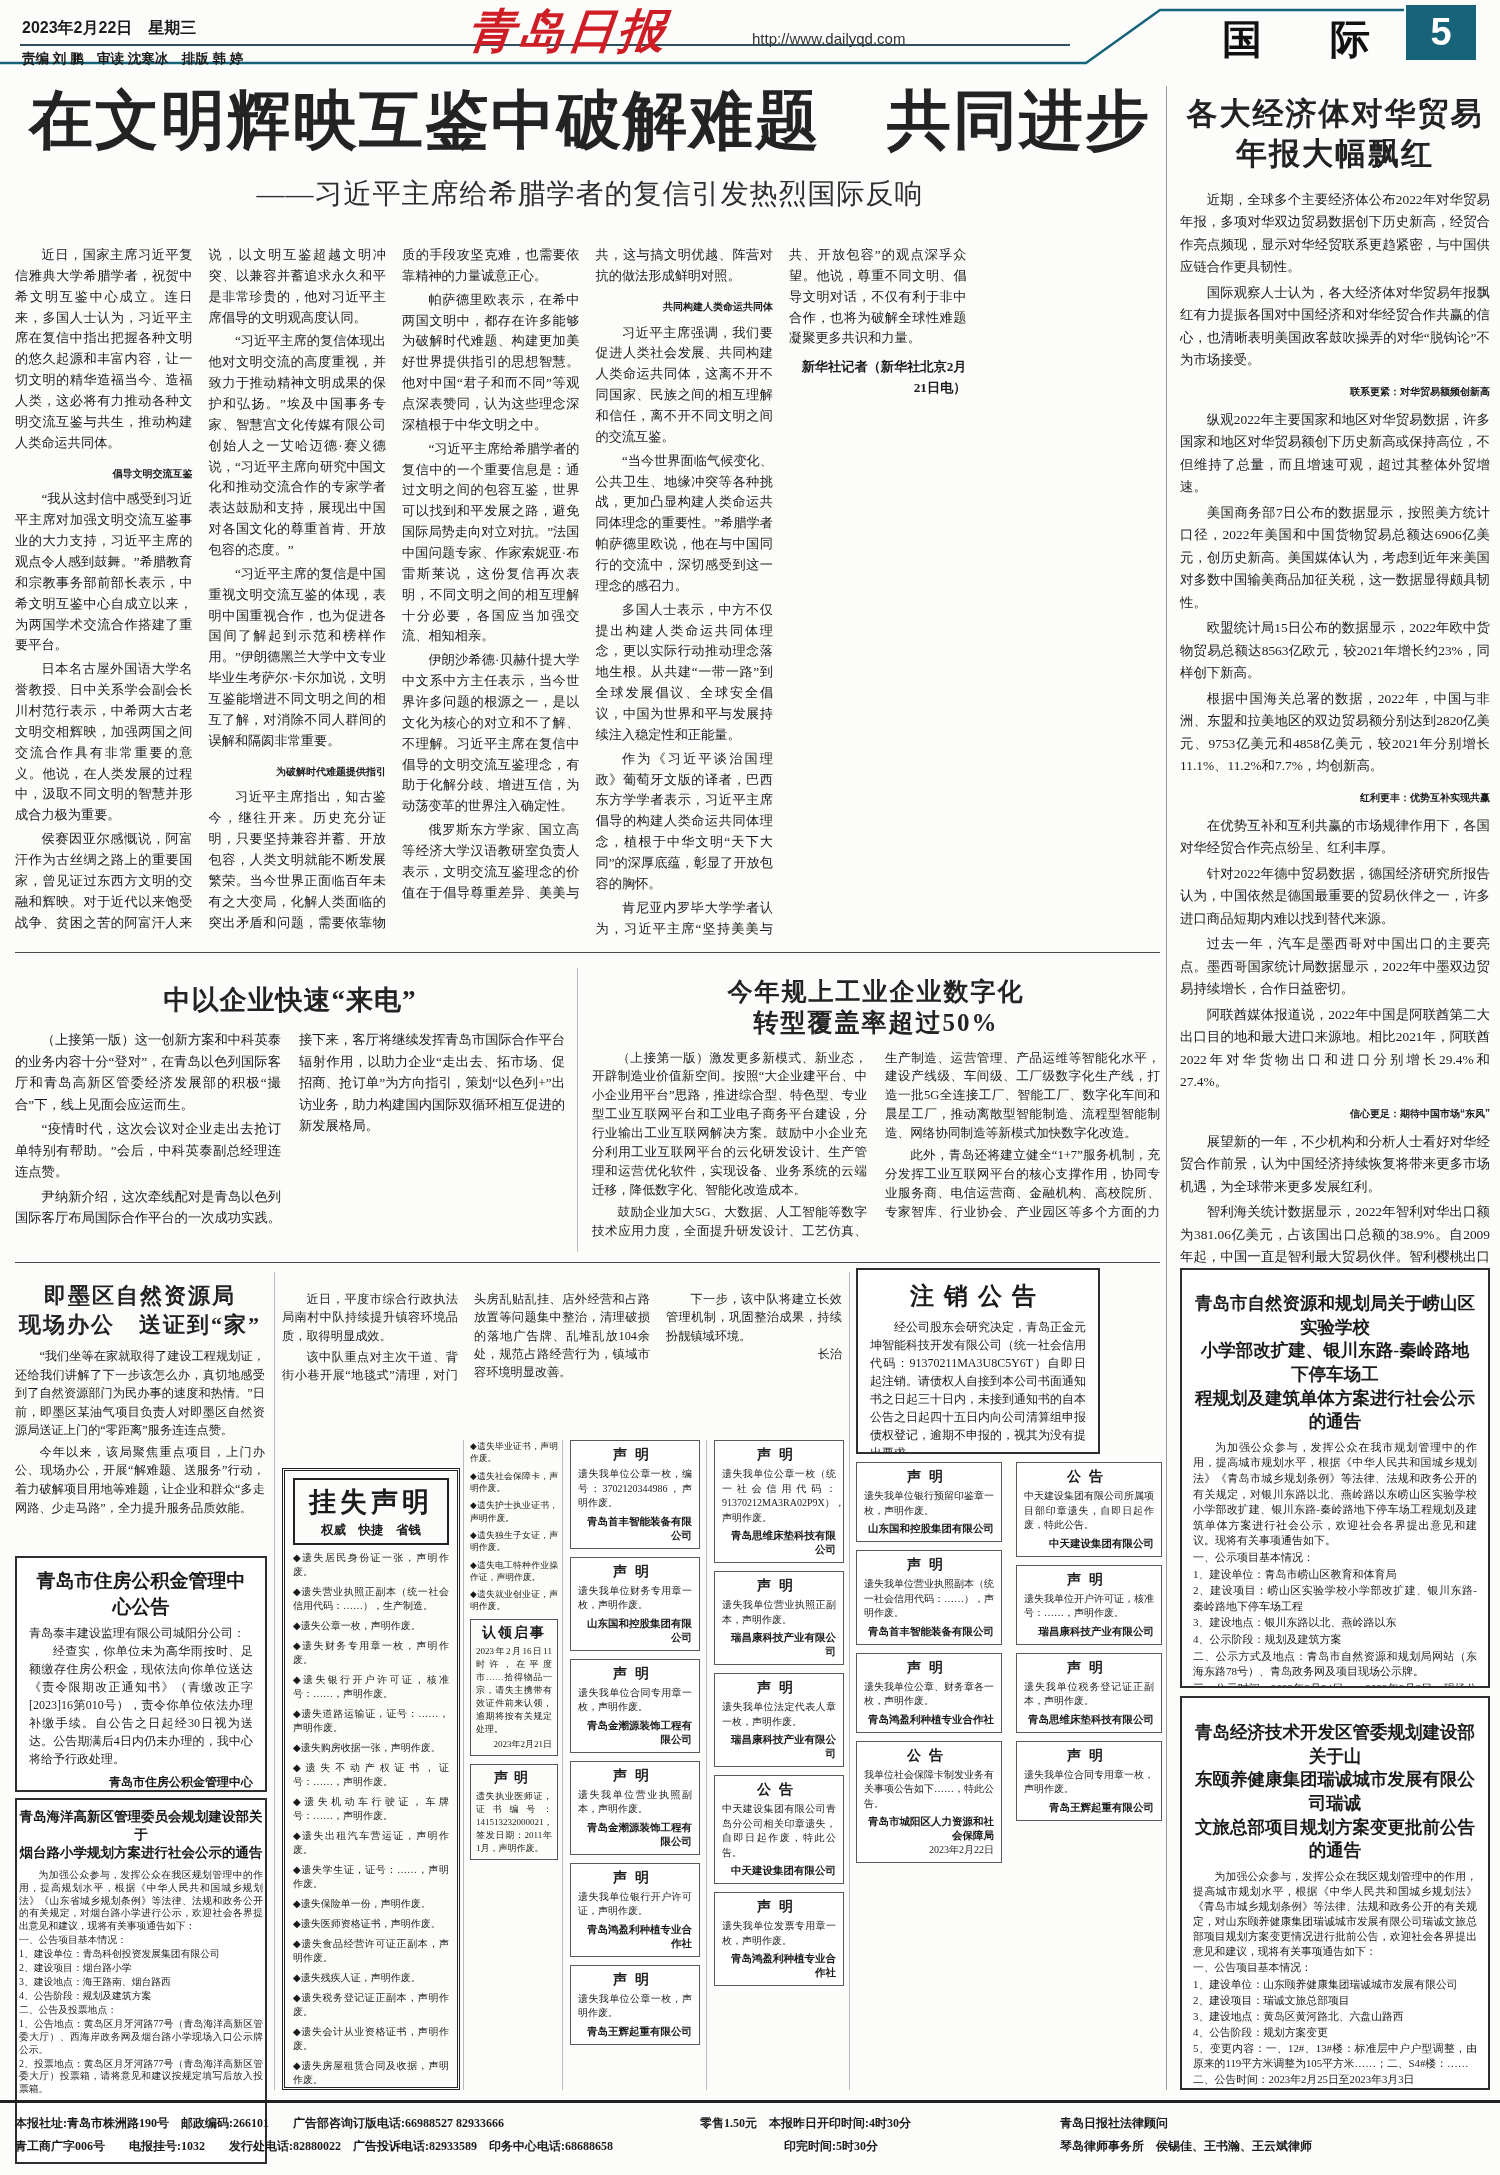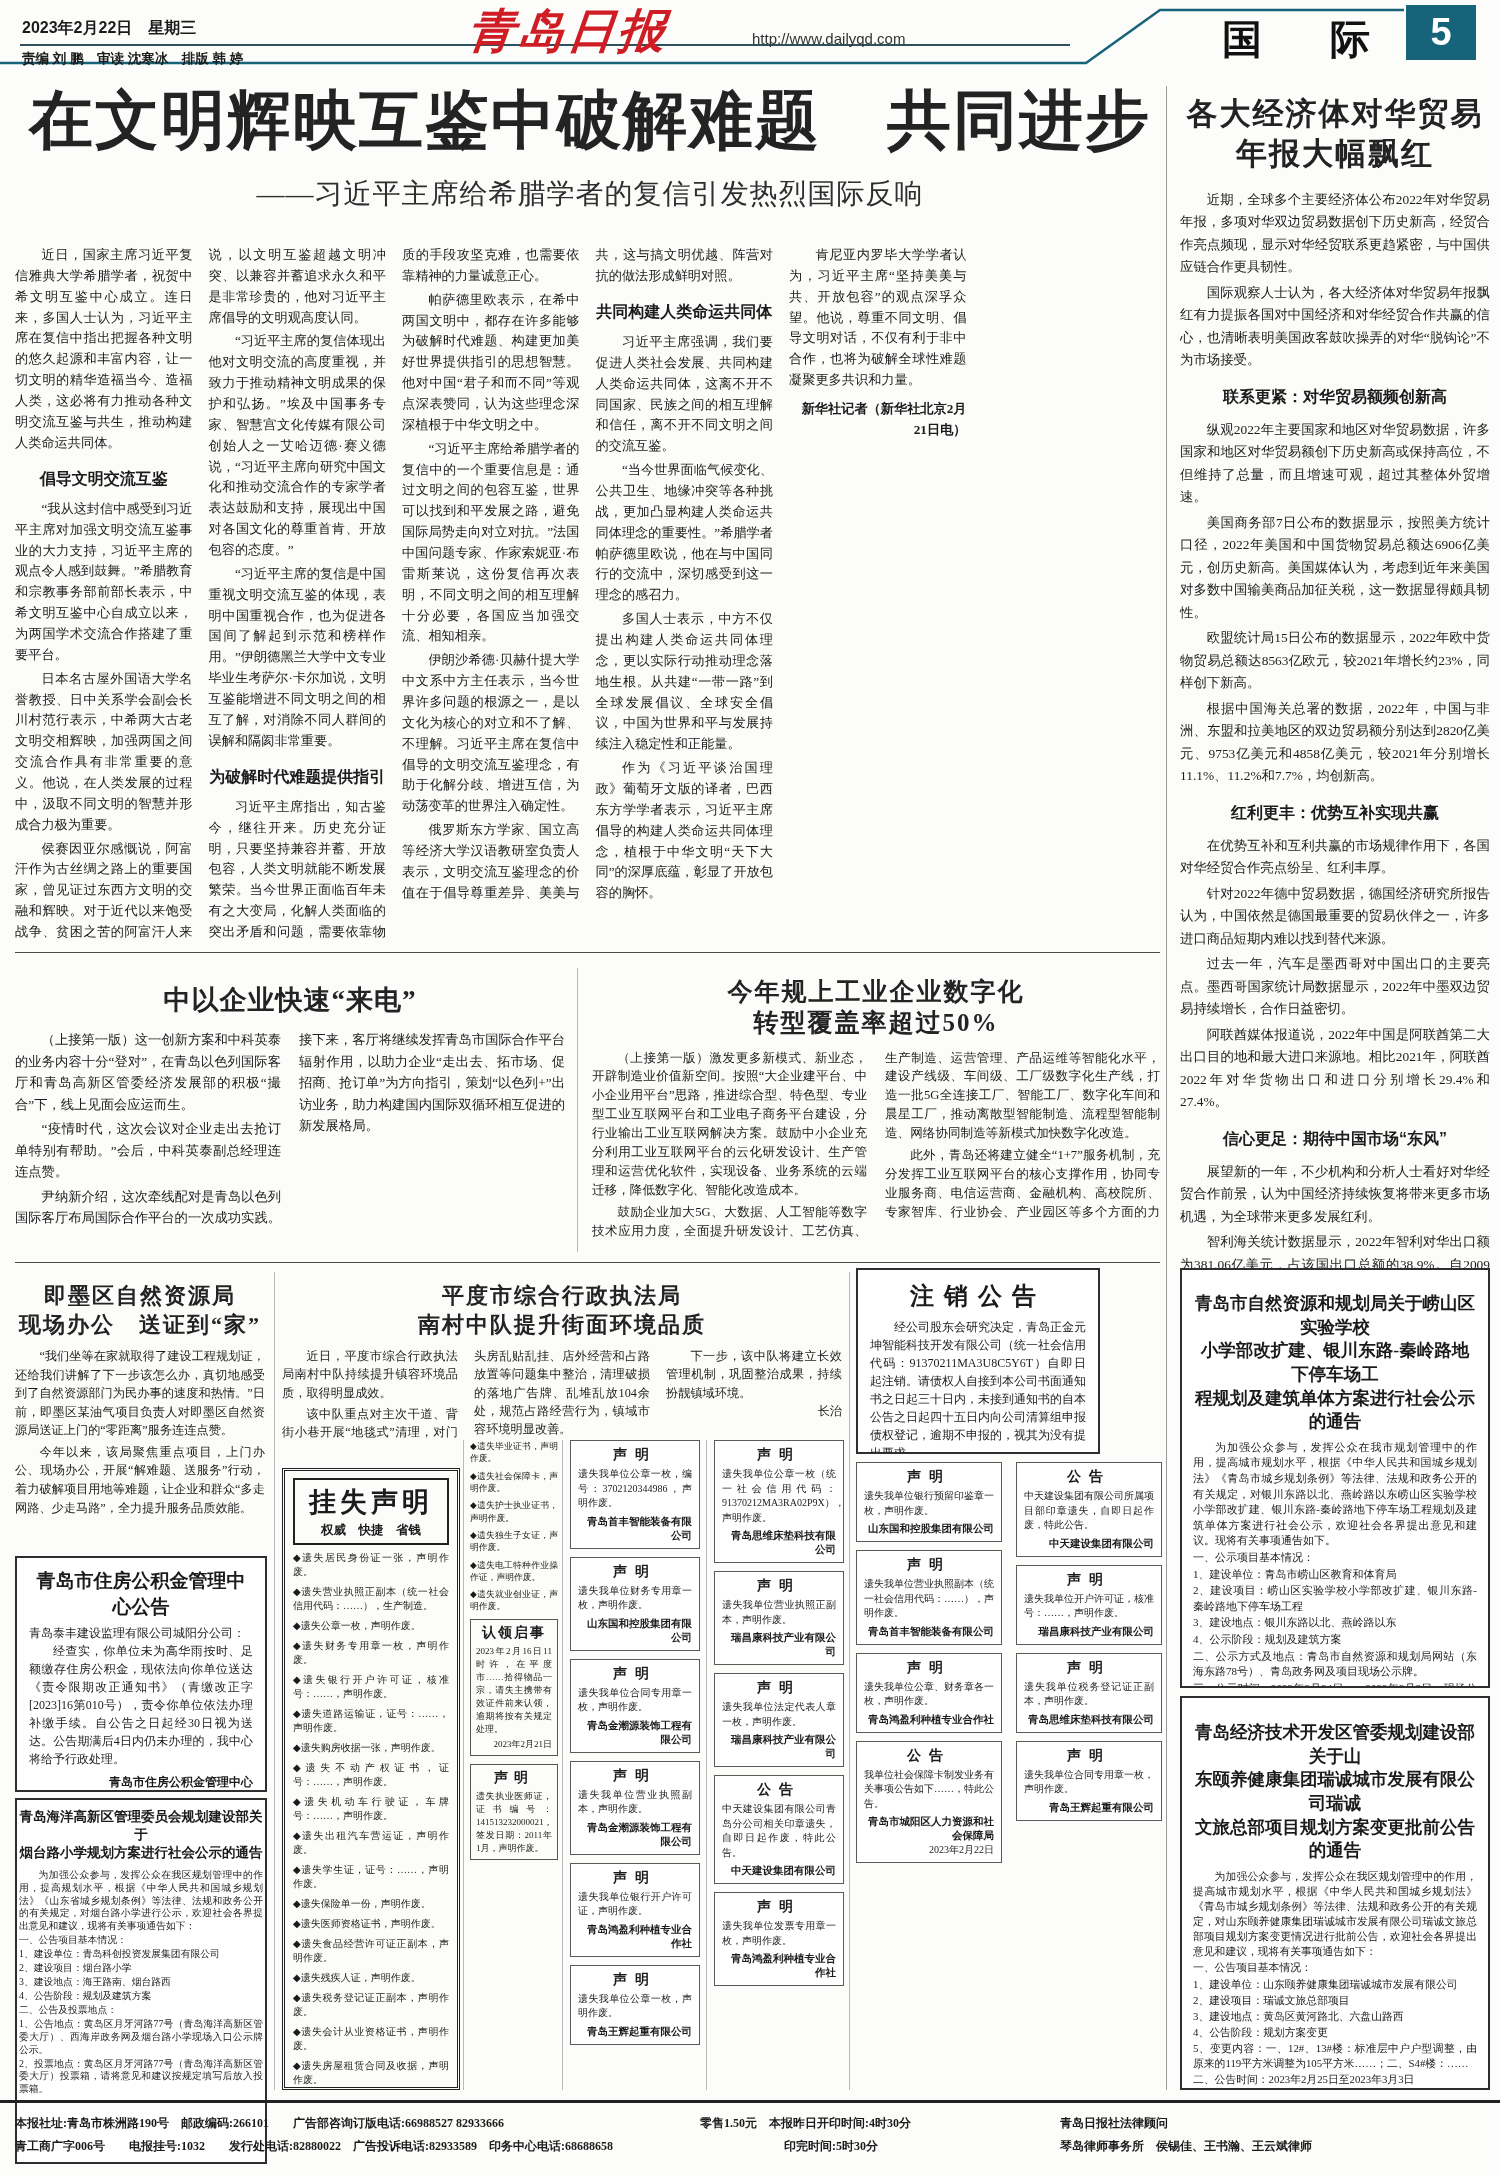--- a/index.html
+++ b/index.html
@@ -4,21 +4,21 @@
 <style>
   html,body{margin:0;padding:0}
   body{width:1500px;height:2175px;position:relative;background:#fcfcfa;color:#1b1b1b;
        font-family:"Liberation Serif","DejaVu Serif",serif;}
   .abs{position:absolute}
   .sans{font-family:"Liberation Sans","DejaVu Sans",sans-serif}
   .p{text-indent:2em;text-align:justify;margin:0 0 3px;}
   .cols6{column-count:6;column-gap:16px;column-fill:auto;}
   .cols3{column-count:3;column-gap:16px;column-fill:auto;}
   .cols2{column-count:2;column-gap:18px;column-fill:auto;}
-  .xhead{font-weight:700;text-align:center;margin:12px 0 8px;font-size:16px;
+  .xhead{font-weight:700;text-align:right;margin:12px 0 8px;font-size:10px;
          font-family:"Liberation Sans","DejaVu Sans",sans-serif;break-inside:avoid}
   .byline{text-align:right;font-weight:700;margin-top:8px}
   .vrule{background:#9a9a9a;width:1px}
   .hrule{background:#4a4a4a;height:1px}
   .headline{font-weight:900;text-align:center;letter-spacing:2px;color:#232323;line-height:1.08}
   .subhead{text-align:center;color:#2e2e2e;letter-spacing:1px}
   .box{border:2px solid #2e2e2e;box-sizing:border-box;background:#fff;padding:10px 12px;overflow:hidden}
   .n-title{font-weight:900;text-align:center;line-height:1.35;margin-bottom:6px}
   .n-intro{text-indent:2em;text-align:justify}
   .n-line{text-align:justify;margin:1px 0}
@@ -220,24 +220,20 @@
       <div class="n-line">3、建设地点：海王路南、烟台路西</div>
       <div class="n-line">4、公告阶段：规划及建筑方案</div>
       <div class="n-line">二、公告及投票地点：</div>
       <div class="n-line">1、公告地点：黄岛区月牙河路77号（青岛海洋高新区管委大厅）、西海岸政务网及烟台路小学现场入口公示牌公示。</div>
       <div class="n-line">2、投票地点：黄岛区月牙河路77号（青岛海洋高新区管委大厅）投票箱，请将意见和建议按规定填写后放入投票箱。</div>
     </div>
 
 </div>
 
 <div class="abs" style="left:282px;top:1282px;width:560px">
-  <div class="headline" style="font-size:22px;line-height:1.3">
-    <div>平度市综合行政执法局</div>
-    <div>南村中队提升街面环境品质</div>
-  </div>
   <div class="cols3" style="font-size:12.2px;line-height:1.5;margin-top:8px;height:108px">
     <div>
 
     <p class="p">近日，平度市综合行政执法局南村中队持续提升镇容环境品质，取得明显成效。</p>
         <p class="p">该中队重点对主次干道、背街小巷开展“地毯式”清理，对门头房乱贴乱挂、店外经营和占路放置等问题集中整治，清理破损的落地广告牌、乱堆乱放104余处，规范占路经营行为，镇域市容环境明显改善。</p>
         <p class="p">下一步，该中队将建立长效管理机制，巩固整治成果，持续扮靓镇域环境。</p>
       </div>
     <p style="text-align:right;margin:0">长治</p>
   </div>
 </div>

